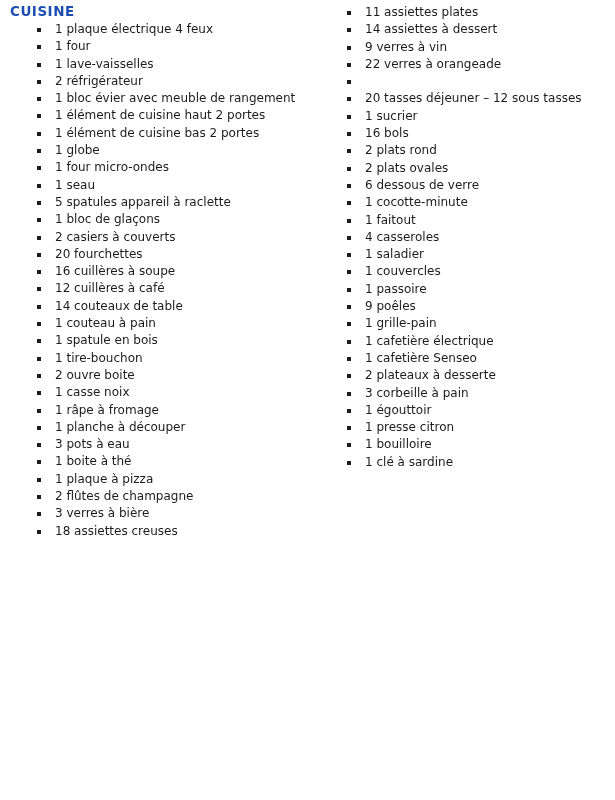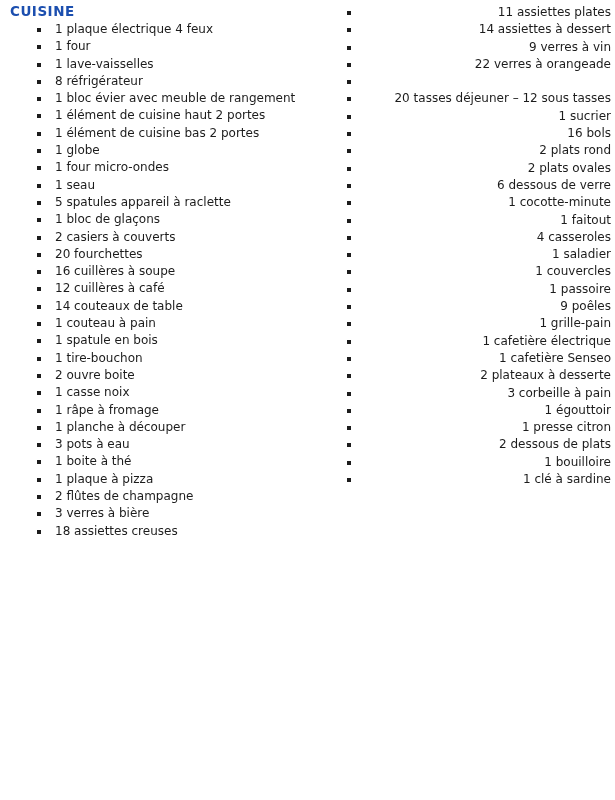--- a/index.html
+++ b/index.html
@@ -35,21 +35,20 @@
   }
   ul.col-left {
     left: 36px;
     top: 21px;
     width: 290px;
   }
   ul.col-right {
     left: 346px;
     top: 4px;
     width: 265px;
-    text-align: right;
   }
   ul.col li {
     position: relative;
     padding-left: 19px;
     font-size: 12px;
     line-height: 17.3px;
     height: 17.3px;
     white-space: nowrap;
     font-weight: 500;
   }
@@ -69,21 +68,21 @@
 </head>
 <body>
 
 <div class="page">
   <h1 class="doc-title">CUISINE</h1>
 
   <ul class="col col-left">
       <li><span class="bullet"></span><span class="item-text">1 plaque électrique 4 feux</span></li>
       <li><span class="bullet"></span><span class="item-text">1 four</span></li>
       <li><span class="bullet"></span><span class="item-text">1 lave-vaisselles</span></li>
-      <li><span class="bullet"></span><span class="item-text">8 réfrigérateur</span></li>
+      <li><span class="bullet"></span><span class="item-text">2 réfrigérateur</span></li>
       <li><span class="bullet"></span><span class="item-text">1 bloc évier avec meuble de rangement</span></li>
       <li><span class="bullet"></span><span class="item-text">1 élément de cuisine haut 2 portes</span></li>
       <li><span class="bullet"></span><span class="item-text">1 élément de cuisine bas 2 portes</span></li>
       <li><span class="bullet"></span><span class="item-text">1 globe</span></li>
       <li><span class="bullet"></span><span class="item-text">1 four micro-ondes</span></li>
       <li><span class="bullet"></span><span class="item-text">1 seau</span></li>
       <li><span class="bullet"></span><span class="item-text">5 spatules appareil à raclette</span></li>
       <li><span class="bullet"></span><span class="item-text">1 bloc de glaçons</span></li>
       <li><span class="bullet"></span><span class="item-text">2 casiers à couverts</span></li>
       <li><span class="bullet"></span><span class="item-text">20 fourchettes</span></li>
@@ -124,17 +123,16 @@
       <li><span class="bullet"></span><span class="item-text">1 couvercles</span></li>
       <li><span class="bullet"></span><span class="item-text">1 passoire</span></li>
       <li><span class="bullet"></span><span class="item-text">9 poêles</span></li>
       <li><span class="bullet"></span><span class="item-text">1 grille-pain</span></li>
       <li><span class="bullet"></span><span class="item-text">1 cafetière électrique</span></li>
       <li><span class="bullet"></span><span class="item-text">1 cafetière Senseo</span></li>
       <li><span class="bullet"></span><span class="item-text">2 plateaux à desserte</span></li>
       <li><span class="bullet"></span><span class="item-text">3 corbeille à pain</span></li>
       <li><span class="bullet"></span><span class="item-text">1 égouttoir</span></li>
       <li><span class="bullet"></span><span class="item-text">1 presse citron</span></li>
-      <li><span class="bullet"></span><span class="item-text">2 dessous de plats</span></li>
       <li><span class="bullet"></span><span class="item-text">1 bouilloire</span></li>
       <li><span class="bullet"></span><span class="item-text">1 clé à sardine</span></li>
     </ul>
 </div>
 
 </body></html>

